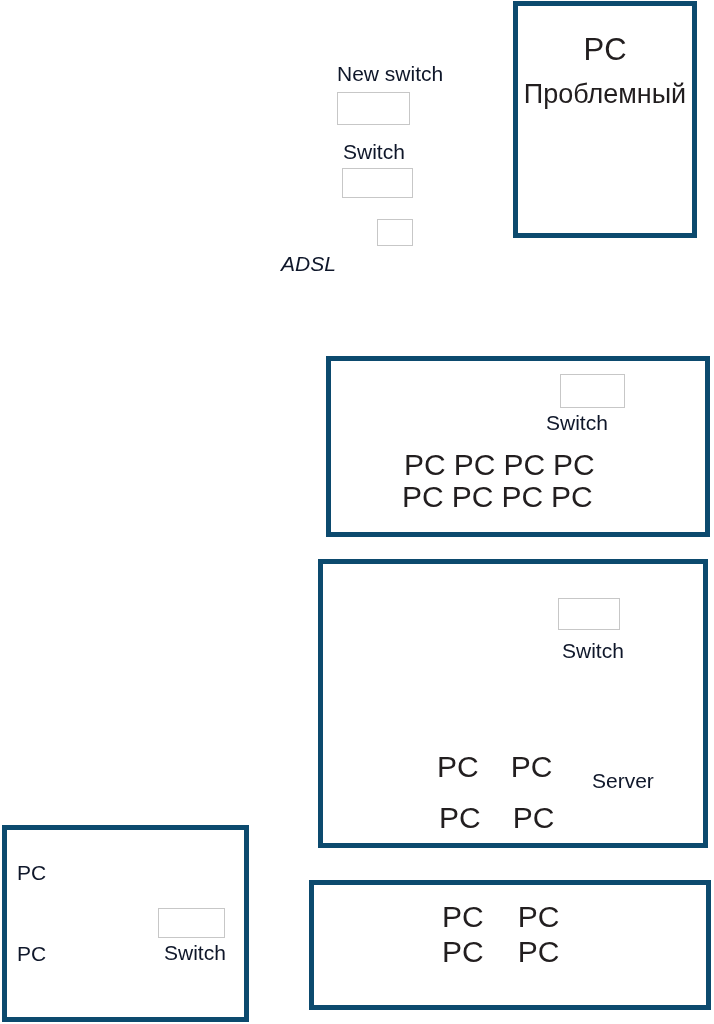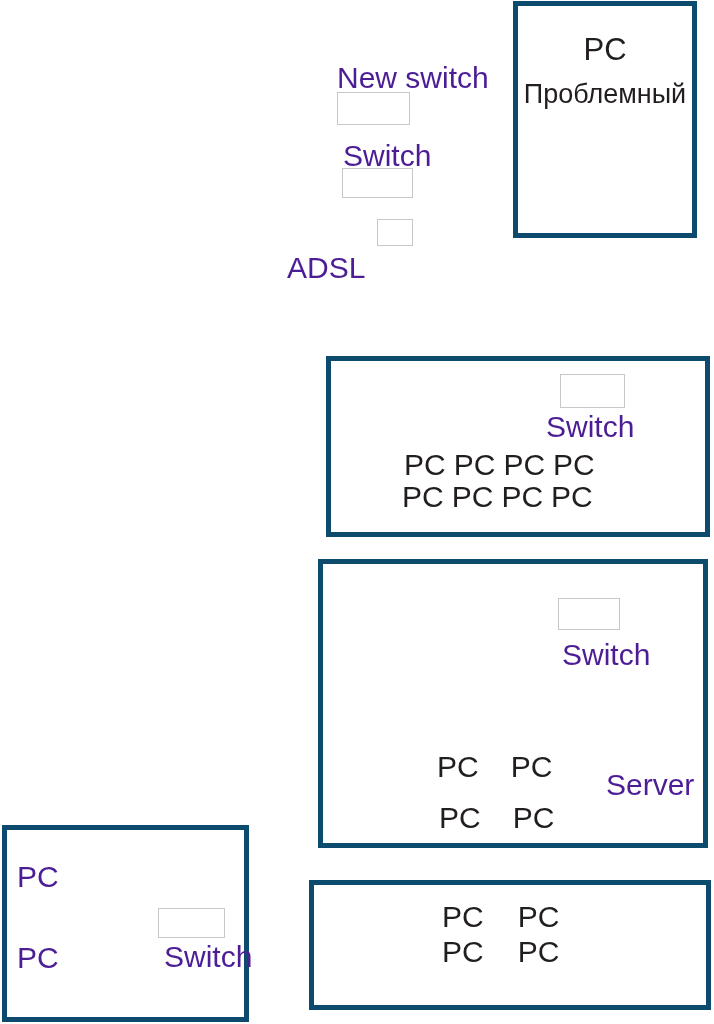--- a/index.html
+++ b/index.html
@@ -11,24 +11,24 @@
     position: relative;
     width: 714px;
     height: 1024px;
     background: #ffffff;
     font-family: "Liberation Sans", "DejaVu Sans", sans-serif;
     color: #221e1f;
     overflow: hidden;
   }
   .label {
     position: absolute;
-    font-size: 30px;
+    font-size: 21px;
     line-height: 1;
     white-space: nowrap;
-    color: #4c1d95;
+    color: #0f172a;
   }
   .box {
     position: absolute;
     background: #ffffff;
     border: 1px solid #c7c7c7;
     box-sizing: border-box;
   }
   .room {
     position: absolute;
     background: #ffffff;
@@ -65,21 +65,21 @@
 
 <div class="canvas">
 
   <div class="label" style="left:337px; top:63px;">New switch</div>
   <div class="box" style="left:337px; top:92px; width:73px; height:33px;"></div>
 
   <div class="label" style="left:343px; top:141px;">Switch</div>
   <div class="box" style="left:342px; top:168px; width:71px; height:30px;"></div>
 
   <div class="box" style="left:377px; top:219px; width:36px; height:27px;"></div>
-  <div class="label adsl-row" style="left:287px; top:253px;">
+  <div class="label adsl-row" style="left:281px; top:253px;font-style:italic;">
     <span>ADSL</span>
   </div>
 
   <div class="room problem-box" style="left:513px; top:1px; width:184px; height:237px;">
     <div class="problem-title">PC</div>
     <div class="problem-subtitle">Проблемный</div>
   </div>
 
   <div class="room" style="left:326px; top:356px; width:384px; height:181px;">
     <div class="box" style="left:229px; top:13px; width:65px; height:34px;"></div>
@@ -98,21 +98,21 @@
     </div>
   </div>
 
   <div class="room" style="left:318px; top:559px; width:390px; height:289px;">
     <div class="box" style="left:235px; top:34px; width:62px; height:32px;"></div>
     <div class="label" style="left:239px; top:76px;">Switch</div>
     <div class="pc-row" style="left:114px; top:188px; gap:32px;">
       <span>PC</span>
       <span>PC</span>
     </div>
-    <div class="label" style="left:283px; top:206px;">Server</div>
+    <div class="label" style="left:269px; top:206px;">Server</div>
     <div class="pc-row" style="left:116px; top:239px; gap:32px;">
       <span>PC</span>
       <span>PC</span>
     </div>
   </div>
 
   <div class="room" style="left:2px; top:825px; width:247px; height:197px;">
     <div class="label" style="left:10px; top:32px;">PC</div>
     <div class="box" style="left:151px; top:78px; width:67px; height:30px;"></div>
     <div class="label" style="left:10px; top:113px;">PC</div>

